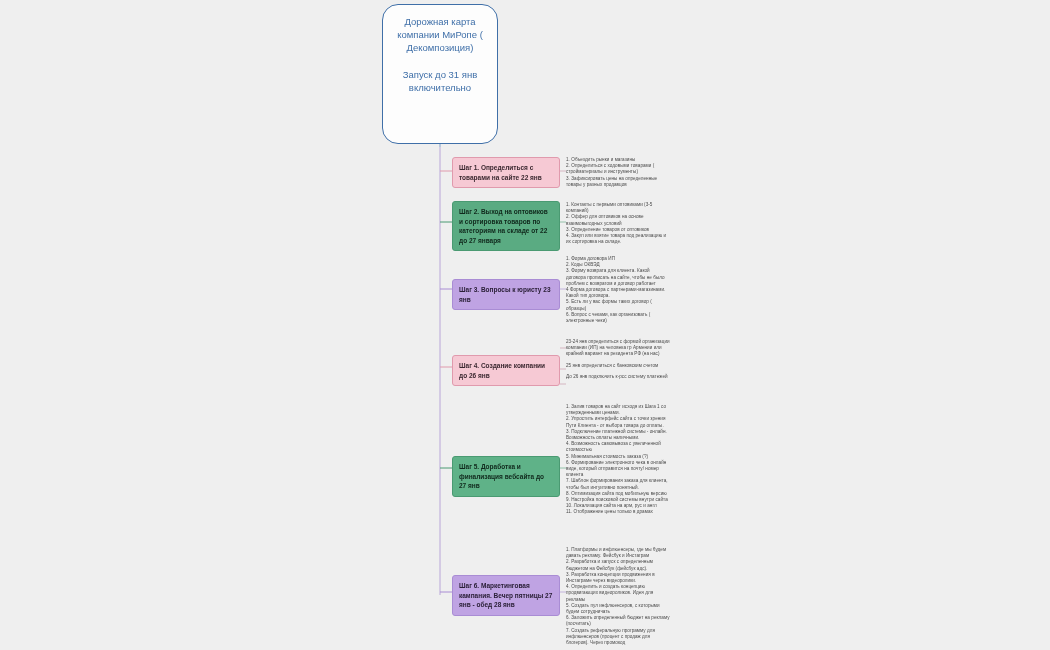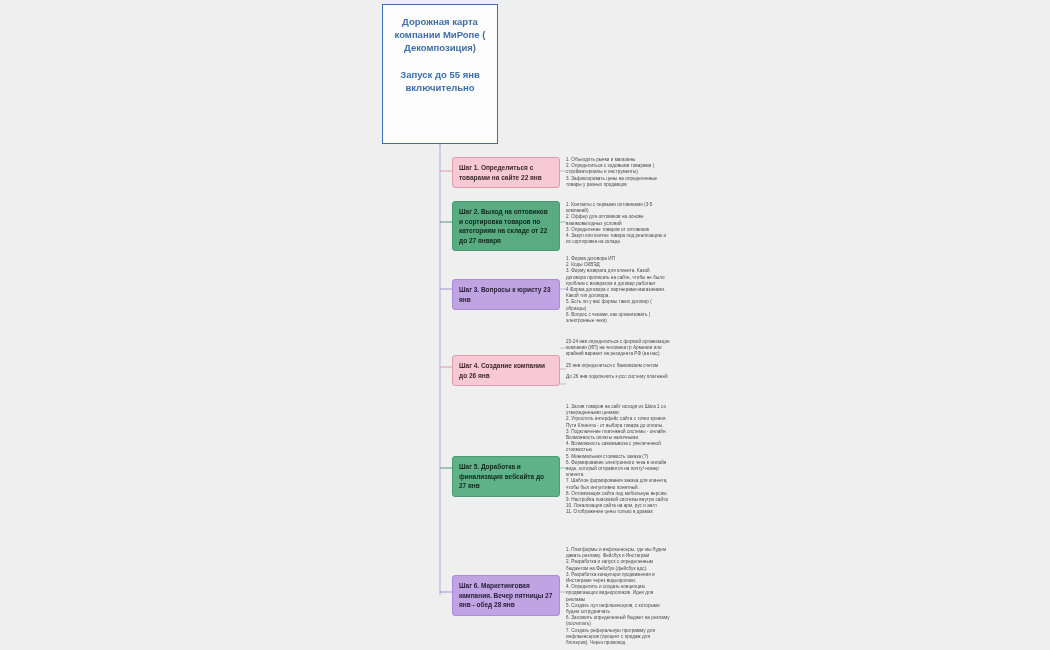--- a/index.html
+++ b/index.html
@@ -12,24 +12,24 @@
   }
   #canvas{position:absolute;left:0;top:0;width:1050px;height:650px;}
   svg.links{position:absolute;left:0;top:0;width:1050px;height:650px;pointer-events:none;}
 
   .node{position:absolute;box-sizing:border-box;}
 
   .root{
     left:382px;top:4px;width:116px;height:140px;
     background:#fdfdfd;
     border:1px solid #3f6fa8;
-    border-radius:0;
+    border-radius:16px;
     color:#3f6fa8;
     font-size:9.5px;
-    font-weight:bold;
+    font-weight:normal;
     line-height:13px;
     text-align:center;
     padding:6px 6px;
     display:flex;flex-direction:column;align-items:center;justify-content:flex-start;
   }
   .root .seg1{margin-top:4px;}
   .root .seg2{margin-top:14px;}
 
   .step{
     box-sizing:border-box;
@@ -78,21 +78,21 @@
     <path d="M560 289 L566 289" stroke="#b9a6d8" stroke-width="0.8" fill="none"></path>
     <path d="M560 348 L566 348" stroke="#cfa8b6" stroke-width="0.8" fill="none"></path>
     <path d="M560 369 L566 369" stroke="#cfa8b6" stroke-width="0.8" fill="none"></path>
     <path d="M560 384 L566 384" stroke="#cfa8b6" stroke-width="0.8" fill="none"></path>
     <path d="M560 468 L566 468" stroke="#7fb79b" stroke-width="0.8" fill="none"></path>
     <path d="M560 592 L566 592" stroke="#b9a6d8" stroke-width="0.8" fill="none"></path>
   </svg>
 
   <div class="node root">
     <div class="seg1">Дорожная карта компании МиРопе ( Декомпозиция)</div>
-    <div class="seg2">Запуск до 55 янв включительно</div>
+    <div class="seg2">Запуск до 31 янв включительно</div>
   </div>
 
   <div class="node step pink" style="left:452px;top:157px;">
     <span>Шаг 1. Определиться с товарами на сайте 22 янв</span>
   </div>
   <div class="detail" style="left:566px;top:157px;">
     <div>1. Объездить рынки и магазины</div>
     <div>2. Определиться с ходовыми товарами ( стройматериалы и инструменты)</div>
     <div>3. Зафиксировать цены на определенные товары у разных продавцов</div>
   </div>

